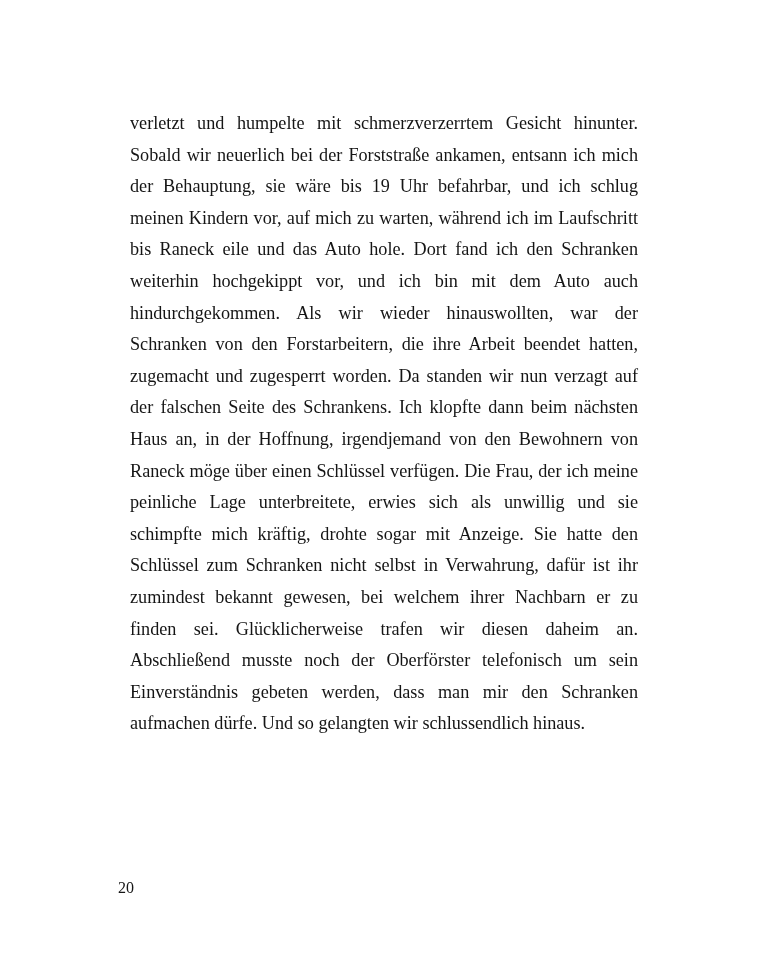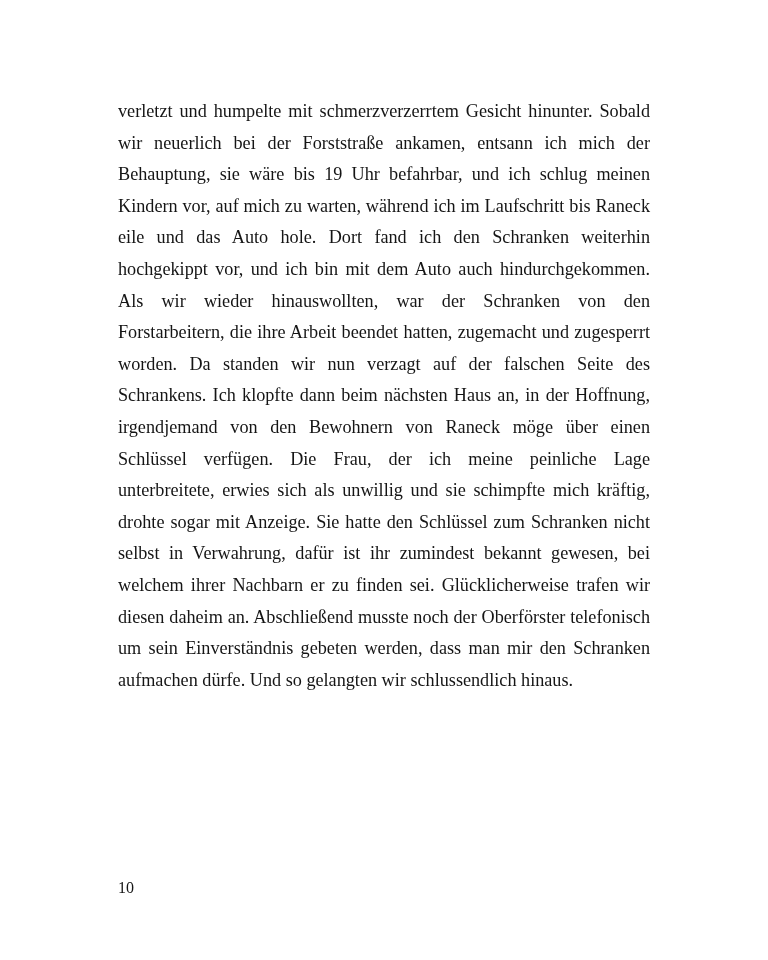--- a/index.html
+++ b/index.html
@@ -20,21 +20,21 @@
     height: 960px;
     box-sizing: border-box;
   }
   .text-block {
     position: absolute;
     left: 118px;
     top: 96px;
     width: 532px;
   }
   .text-block p {
-    margin: 0;
+    margin: 12px;
     font-size: 18.2px;
     line-height: 31.6px;
     text-align: justify;
     text-justify: inter-word;
     hyphens: manual;
     color: #151515;
   }
   .page-number {
     position: absolute;
     left: 118px;
@@ -44,14 +44,14 @@
     color: #151515;
   }
 </style>
 </head>
 <body>
 
 <div class="page">
   <div class="text-block">
     <p>verletzt und humpelte mit schmerzverzerrtem Gesicht hinunter. Sobald wir neuerlich bei der Forststraße ankamen, entsann ich mich der Behauptung, sie wäre bis 19 Uhr befahrbar, und ich schlug meinen Kindern vor, auf mich zu warten, während ich im Laufschritt bis Raneck eile und das Auto hole. Dort fand ich den Schranken weiterhin hochgekippt vor, und ich bin mit dem Auto auch hindurchgekommen. Als wir wieder hinauswollten, war der Schranken von den Forstarbeitern, die ihre Arbeit beendet hatten, zugemacht und zugesperrt worden. Da standen wir nun verzagt auf der falschen Seite des Schrankens. Ich klopfte dann beim nächsten Haus an, in der Hoffnung, irgendjemand von den Bewohnern von Raneck möge über einen Schlüssel verfügen. Die Frau, der ich meine peinliche Lage unterbreitete, erwies sich als unwillig und sie schimpfte mich kräftig, drohte sogar mit Anzeige. Sie hatte den Schlüssel zum Schranken nicht selbst in Verwahrung, dafür ist ihr zumindest bekannt gewesen, bei welchem ihrer Nachbarn er zu finden sei. Glücklicherweise trafen wir diesen daheim an. Abschließend musste noch der Oberförster telefonisch um sein Einverständnis gebeten werden, dass man mir den Schranken aufmachen dürfe. Und so gelangten wir schlussendlich hinaus.</p>
   </div>
-  <div class="page-number">10</div>
+  <div class="page-number">20</div>
 </div>
 
 </body></html>

